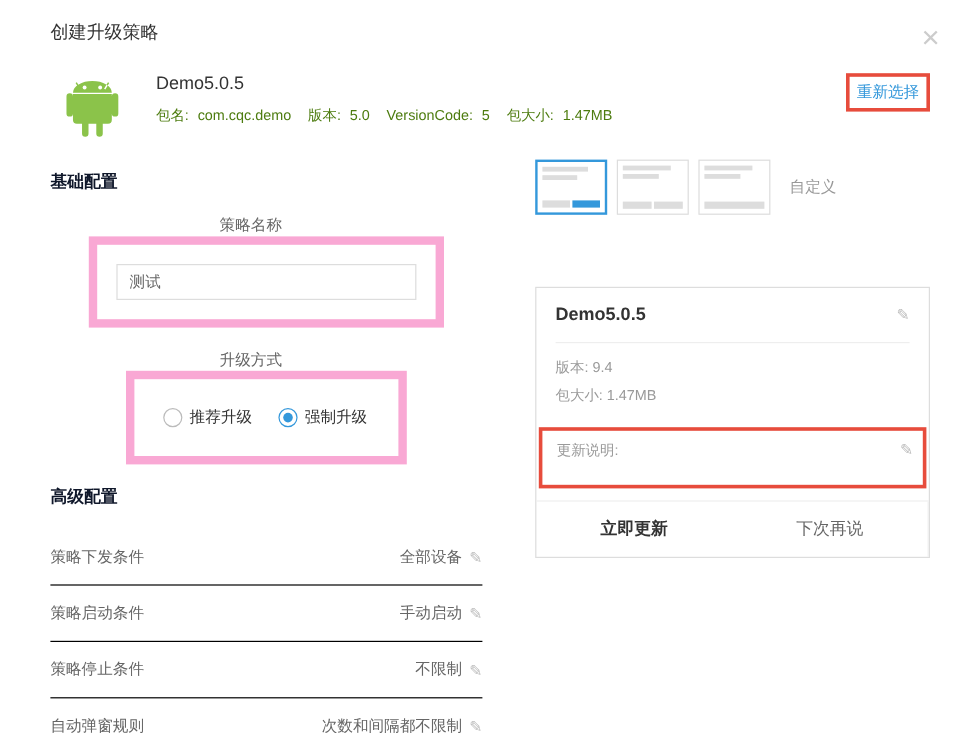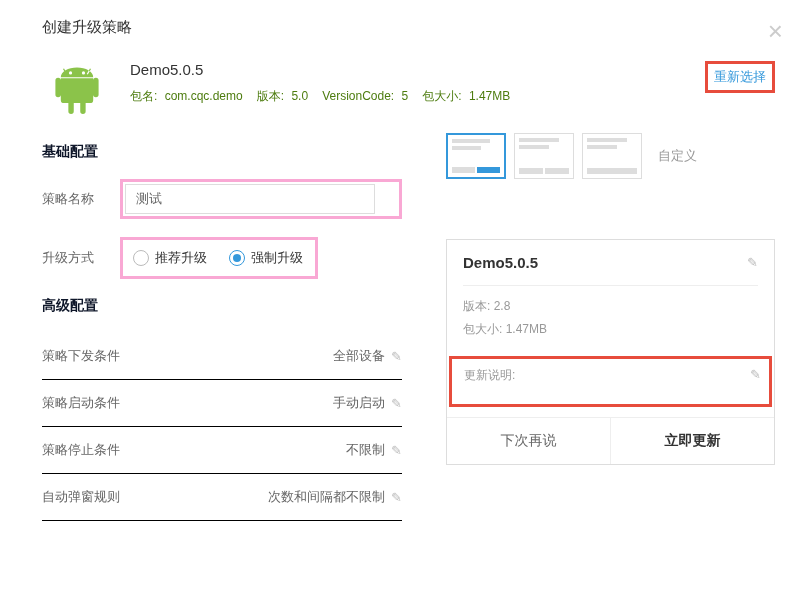--- a/index.html
+++ b/index.html
@@ -12,24 +12,24 @@
 .pkg-info { flex: 1; }
 .pkg-name { font-size: 15px; color: #333; margin-bottom: 10px; }
 .pkg-meta { font-size: 12px; color: #4d7c0f; }
 .pkg-meta span { margin-right: 4px; }
 .reselect-wrap { border: 3px solid #e74c3c; padding: 4px 6px; }
 .reselect { color: #3498db; font-size: 13px; cursor: pointer; }
 .content { display: flex; padding: 0 30px 0 42px; }
 .left-col { width: 380px; padding-right: 20px; }
 .right-col { flex: 1; padding-left: 24px; }
 .section-title { font-size: 14px; font-weight: bold; color: #0f172a; margin: 10px 0 18px 0; }
-.form-row { display: flex; align-items: center; margin-bottom: 18px; }
+.form-row { display: flex; align-items: center; margin-bottom: 18px; flex-direction: column; }
 .form-label { width: 78px; color: #666; font-size: 13px; }
 .form-control-wrap { flex: 1; }
-.highlight-red { border: 3px solid #f9a8d4; padding: 2px; }
+.highlight-red { border: 7px solid #f9a8d4; padding: 16px; }
 .text-input { width: 250px; height: 30px; border: 1px solid #ddd; padding: 0 10px; font-size: 13px; color: #666; }
 .radio-group { display: flex; align-items: center; gap: 22px; height: 32px; padding-left: 8px; padding-right: 10px; }
 .radio-item { display: flex; align-items: center; gap: 6px; cursor: pointer; }
 .radio-circle { width: 16px; height: 16px; border: 1px solid #bbb; border-radius: 50%; display: flex; align-items: center; justify-content: center; }
 .radio-circle.checked { border-color: #3498db; }
 .radio-dot { width: 8px; height: 8px; background: #3498db; border-radius: 50%; }
 .radio-label { font-size: 13px; color: #333; }
 .adv-list { }
 .adv-item { display: flex; justify-content: space-between; align-items: center; padding: 14px 0; border-bottom: 1px solid #000000; }
 .adv-label { color: #666; font-size: 13px; }
@@ -197,26 +197,26 @@
       <span class="style-custom">自定义</span>
     </div>
 
     <div class="preview-card">
       <div class="preview-head">
         <span class="preview-title">Demo5.0.5</span>
         <span class="pencil">✎</span>
       </div>
       <div class="preview-sep"></div>
       <div class="preview-body">
-        <div class="preview-line">版本: 2.8</div>
+        <div class="preview-line">版本: 9.4</div>
         <div class="preview-line">包大小: 1.47MB</div>
       </div>
       <div class="preview-desc">
         <span class="pencil-abs">✎</span>
         <div class="preview-desc-label">更新说明:</div>
       </div>
       <div class="preview-actions">
+        <div class="preview-btn now">立即更新</div>
         <div class="preview-btn later">下次再说</div>
-        <div class="preview-btn now">立即更新</div>
       </div>
     </div>
   </div>
 </div>
 
 </body></html>

